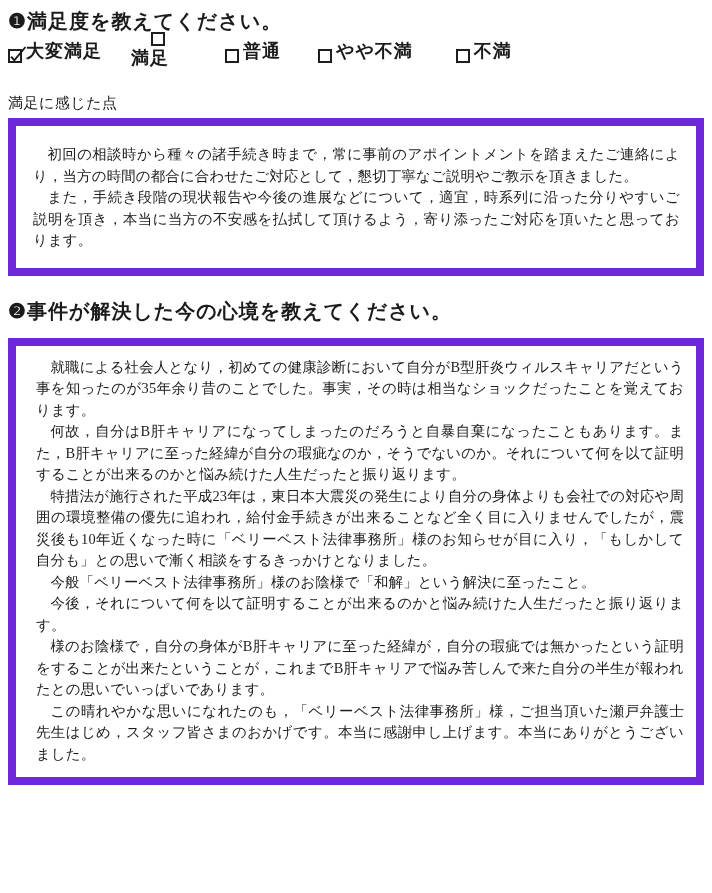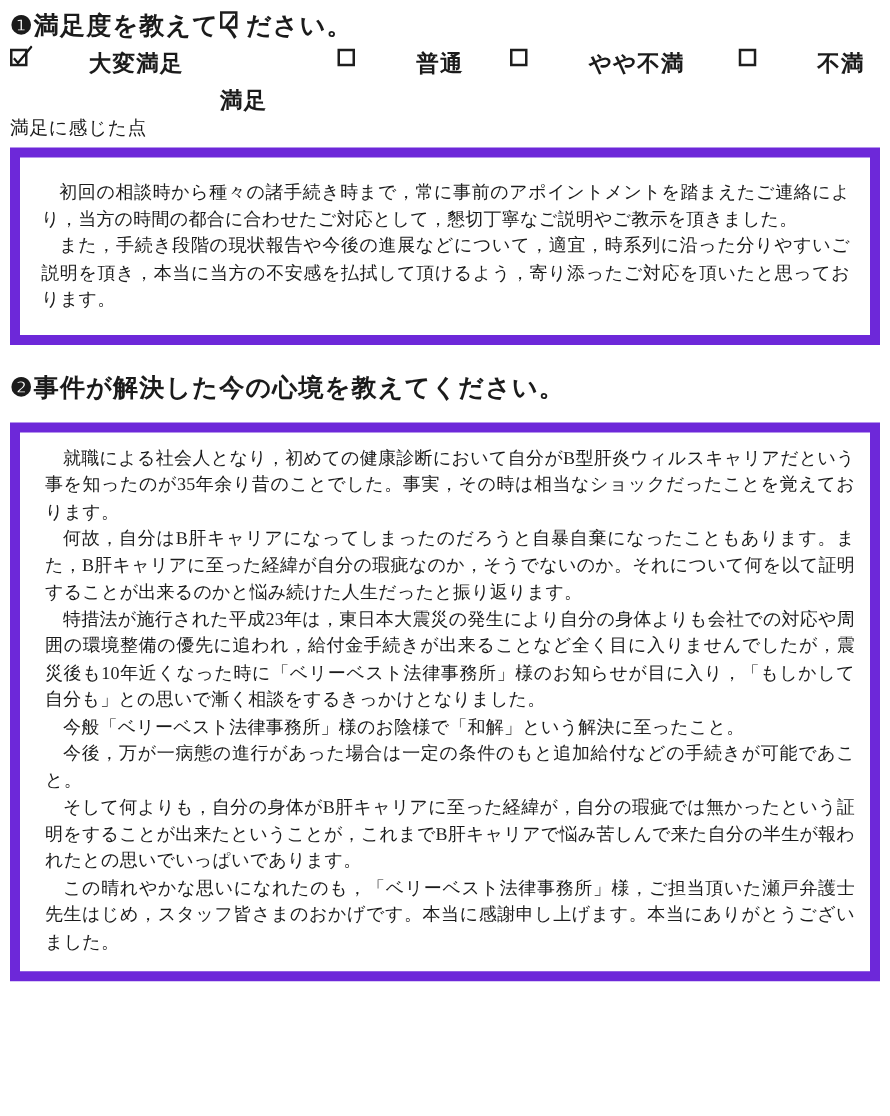--- a/index.html
+++ b/index.html
@@ -22,27 +22,26 @@
   .h2 { margin-top: 22px; }
 
   .cb-row {
     display: flex;
     align-items: center;
     margin-top: 4px;
     height: 25px;
   }
   .opt {
     display: inline-flex;
-    align-items: flex-start;
+    align-items: flex-end;
     font-size: 18px;
     font-weight: 600;
     letter-spacing: 1px;
     white-space: nowrap;
     cursor: default;
-    gap: 45px;
   }
   .opt:nth-child(1) { margin-right: 29px; }
   .opt:nth-child(2) { margin-right: 56px; flex-direction: column; }
   .opt:nth-child(3) { margin-right: 37px; }
   .opt:nth-child(4) { margin-right: 43px; }
   .box {
     position: relative;
     width: 14px; height: 14px;
     border: 2px solid #1e1e1e;
     margin-right: 4px;
@@ -120,18 +119,18 @@
     <p>また，手続き段階の現状報告や今後の進展などについて，適宜，時系列に沿った分りやすいご説明を頂き，本当に当方の不安感を払拭して頂けるよう，寄り添ったご対応を頂いたと思っております。</p>
   </div>
 
   <div class="q-heading h2">❷事件が解決した今の心境を教えてください。</div>
 
   <div class="answer-box box2">
     <p>就職による社会人となり，初めての健康診断において自分がB型肝炎ウィルスキャリアだという事を知ったのが35年余り昔のことでした。事実，その時は相当なショックだったことを覚えております。</p>
     <p>何故，自分はB肝キャリアになってしまったのだろうと自暴自棄になったこともあります。また，B肝キャリアに至った経緯が自分の瑕疵なのか，そうでないのか。それについて何を以て証明することが出来るのかと悩み続けた人生だったと振り返ります。</p>
     <p class="gap">特措法が施行された平成23年は，東日本大震災の発生により自分の身体よりも会社での対応や周囲の環境整備の優先に追われ，給付金手続きが出来ることなど全く目に入りませんでしたが，震災後も10年近くなった時に「ベリーベスト法律事務所」様のお知らせが目に入り，「もしかして自分も」との思いで漸く相談をするきっかけとなりました。</p>
     <p class="gap">今般「ベリーベスト法律事務所」様のお陰様で「和解」という解決に至ったこと。</p>
-    <p>今後，万が一病態の進行があった場合は一定の条件のもと追加給付などの手続きが可能であこと。</p>
-    <p>そして何よりも，自分の身体がB肝キャリアに至った経緯が，自分の瑕疵では無かったという証明をすることが出来たということが，これまでB肝キャリアで悩み苦しんで来た自分の半生が報われたとの思いでいっぱいであります。</p>
+    <p>今後，それについて何を以て証明することが出来るのかと悩み続けた人生だったと振り返ります。</p>
+    <p>様のお陰様で，自分の身体がB肝キャリアに至った経緯が，自分の瑕疵では無かったという証明をすることが出来たということが，これまでB肝キャリアで悩み苦しんで来た自分の半生が報われたとの思いでいっぱいであります。</p>
     <p>この晴れやかな思いになれたのも，「ベリーベスト法律事務所」様，ご担当頂いた瀬戸弁護士先生はじめ，スタッフ皆さまのおかげです。本当に感謝申し上げます。本当にありがとうございました。</p>
   </div>
 
 </div>
 
 </body></html>

